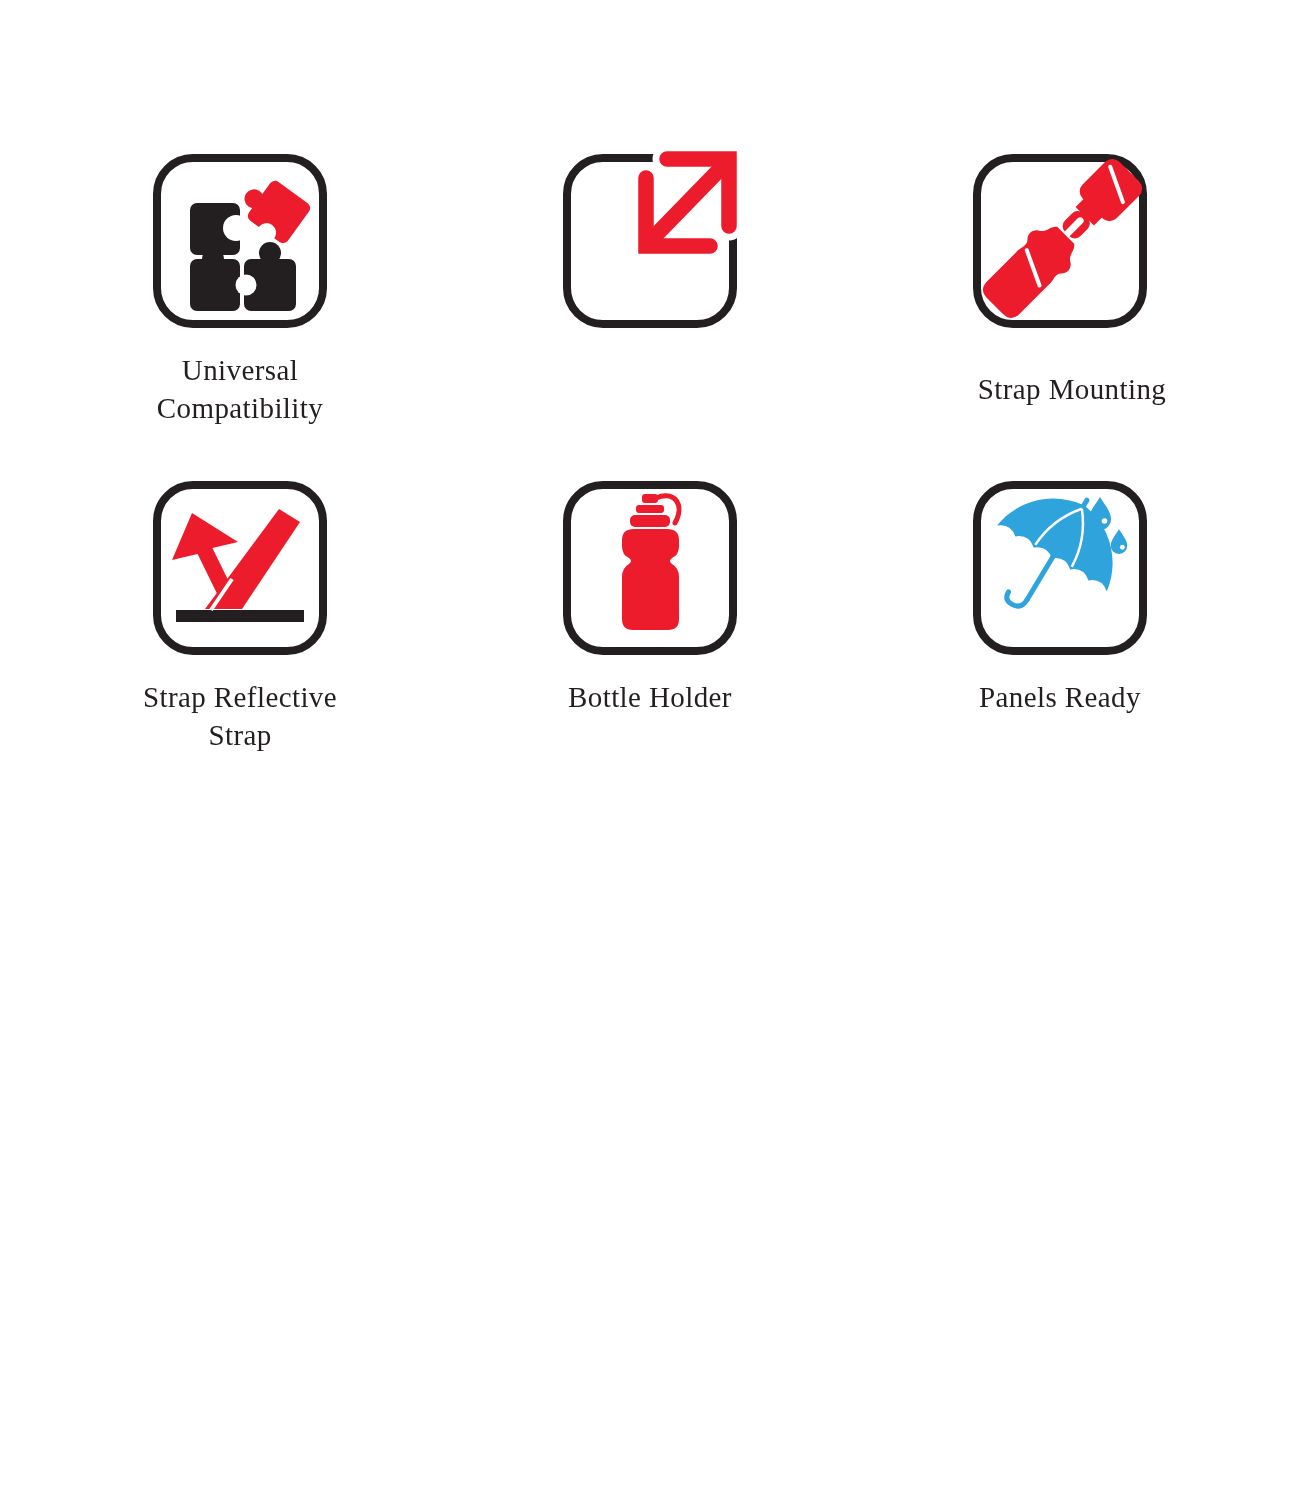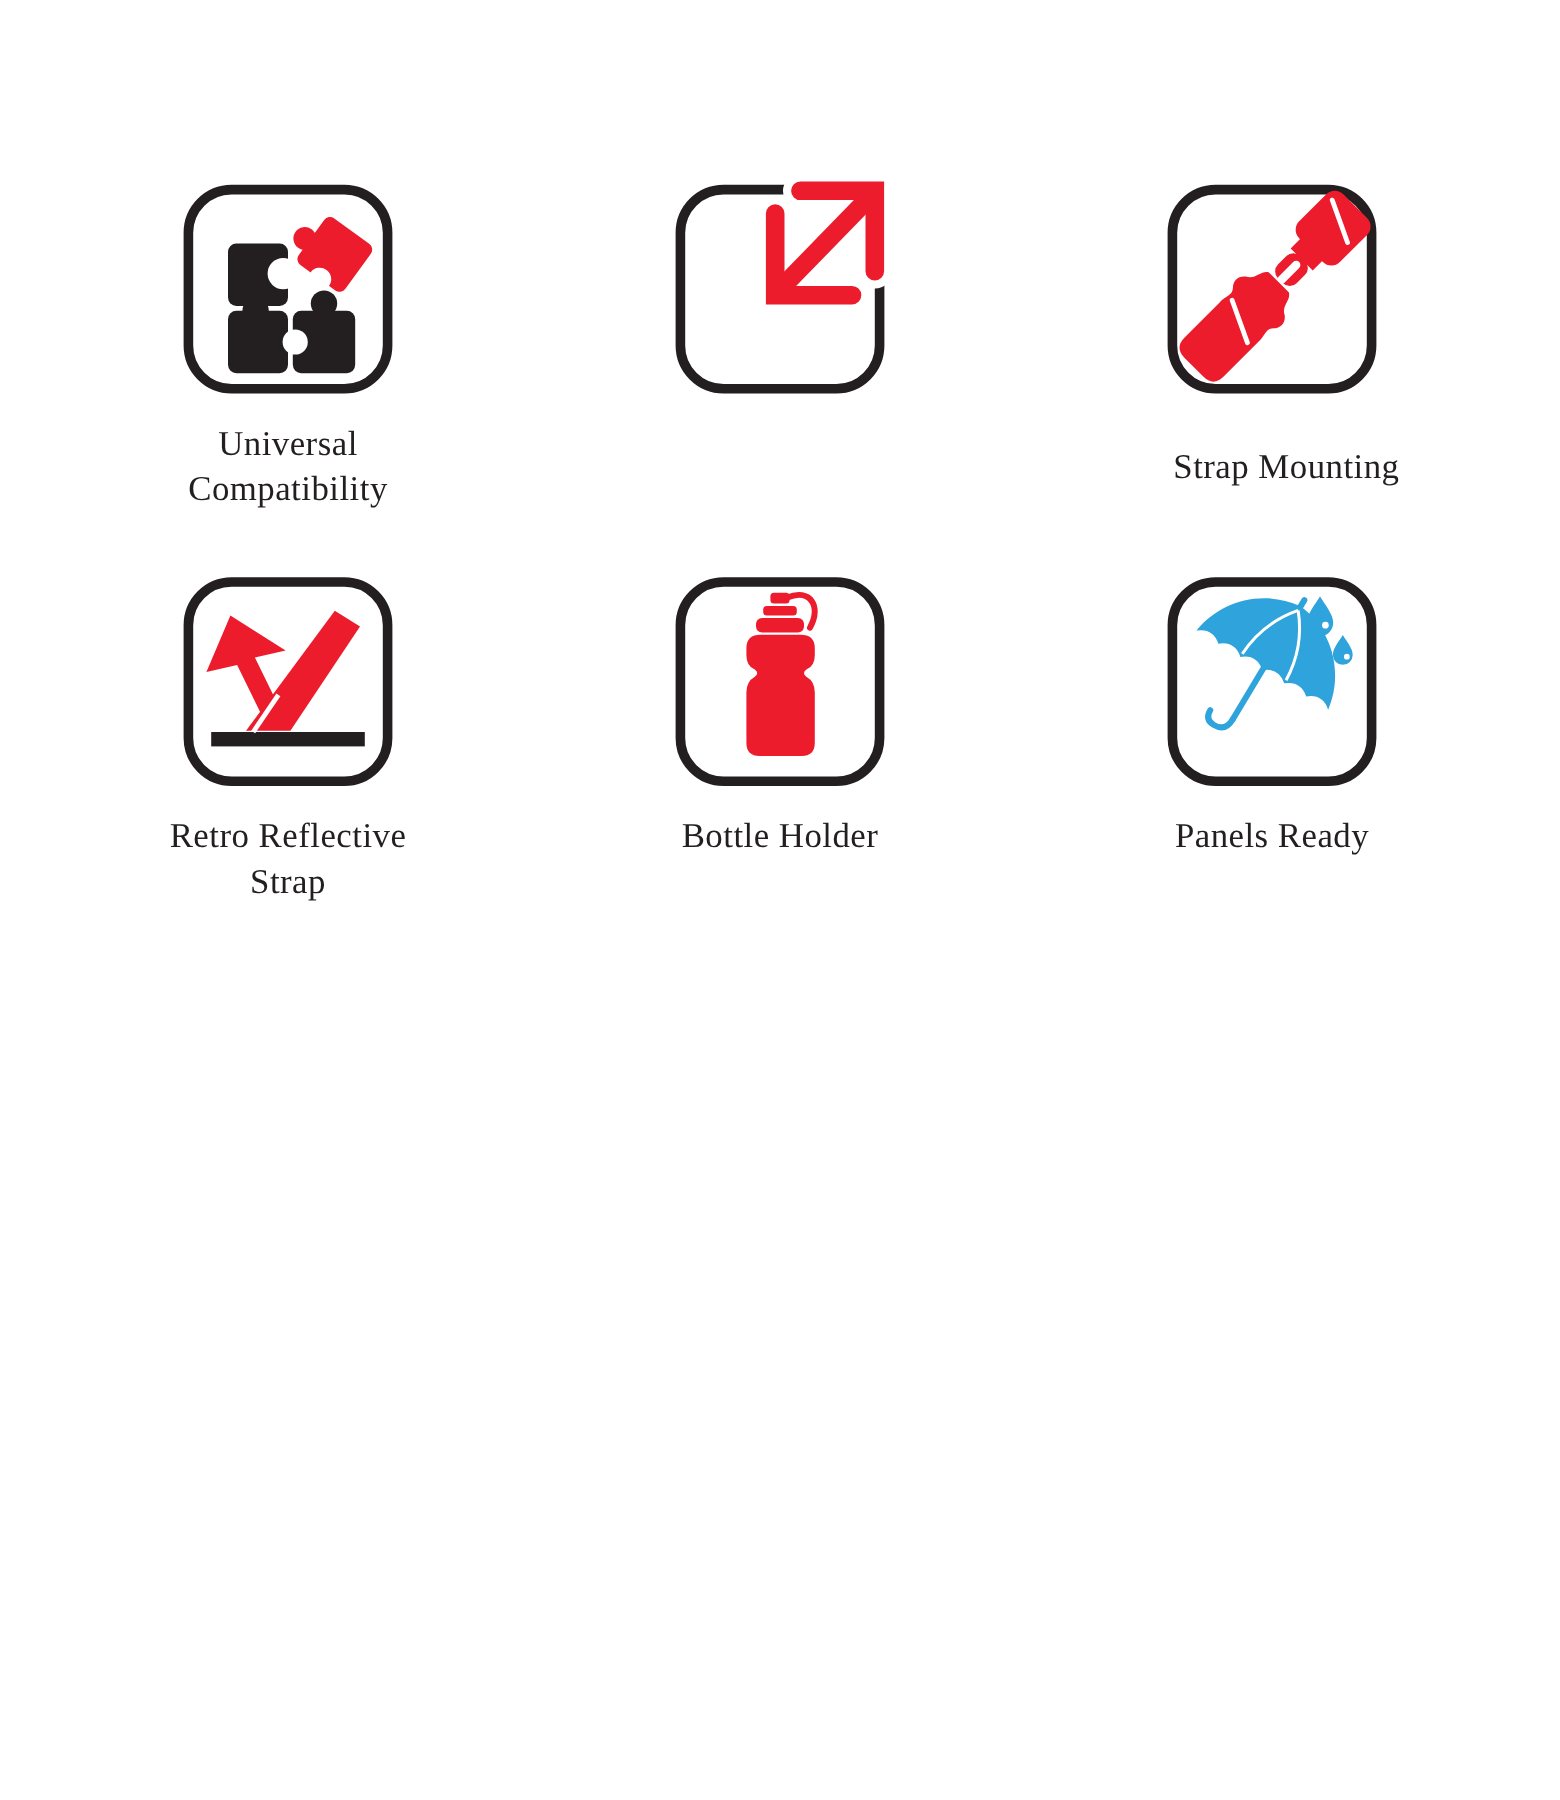--- a/index.html
+++ b/index.html
@@ -130,21 +130,21 @@
           <rect class="f-ink" x="24" y="130" width="128" height="12"></rect>
 
           <polygon class="f-red" points="127,29 148,42 90,129 53,129"></polygon>
 
           <polygon class="f-red" points="40,33 86,62 60.4,67.9 84.4,116.9 69.6,123.1 45.6,74.1 20,80"></polygon>
 
           <line class="s-white" stroke-width="4" x1="80" y1="99" x2="59" y2="130"></line>
         </svg>
       </div>
       <div class="label">
-        <span class="line">Retro Reflective</span>
+        <span class="line">Strap Reflective</span>
         <span class="line">Strap</span>
       </div>
     </div>
 
     <div class="cell">
       <div class="icon-box">
         <svg width="176" height="176" viewBox="0 0 176 176">
           <rect class="border" x="5" y="5" width="166" height="166" rx="36"></rect>
           <path class="s-red" stroke-width="5" stroke-linecap="round" d="M 94,18 C 113,10 123,25 113,43"></path>
           <rect class="f-red" x="80" y="14" width="16" height="9" rx="3"></rect>

